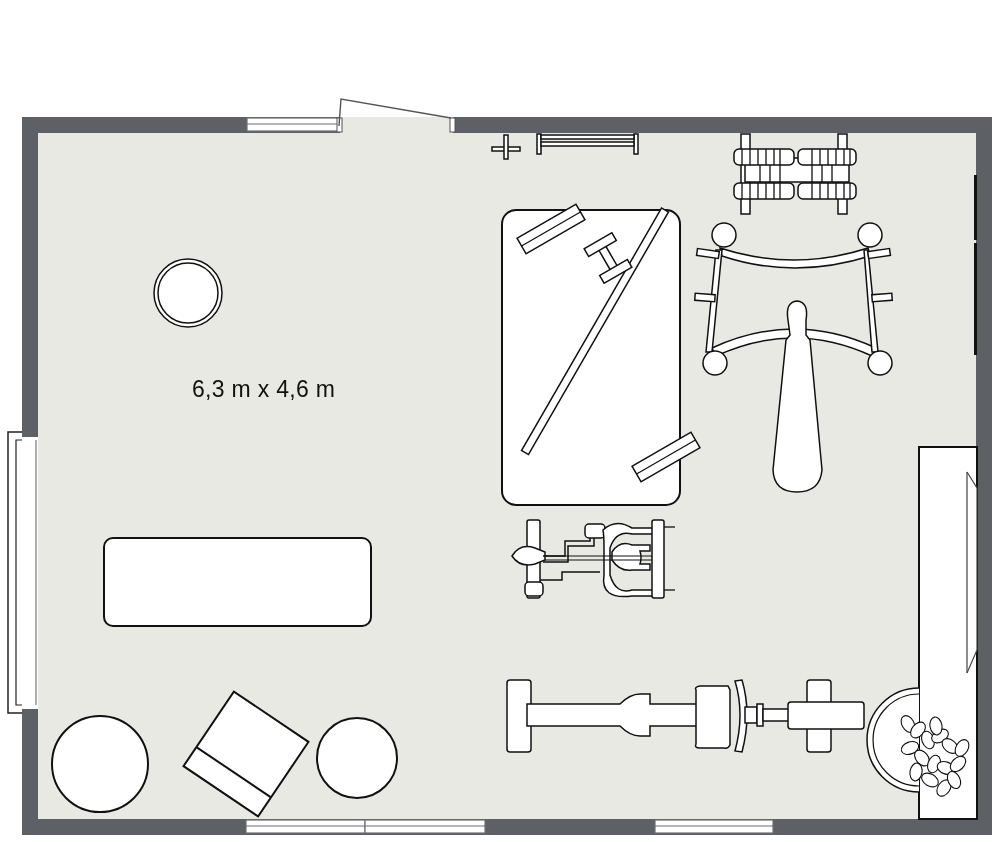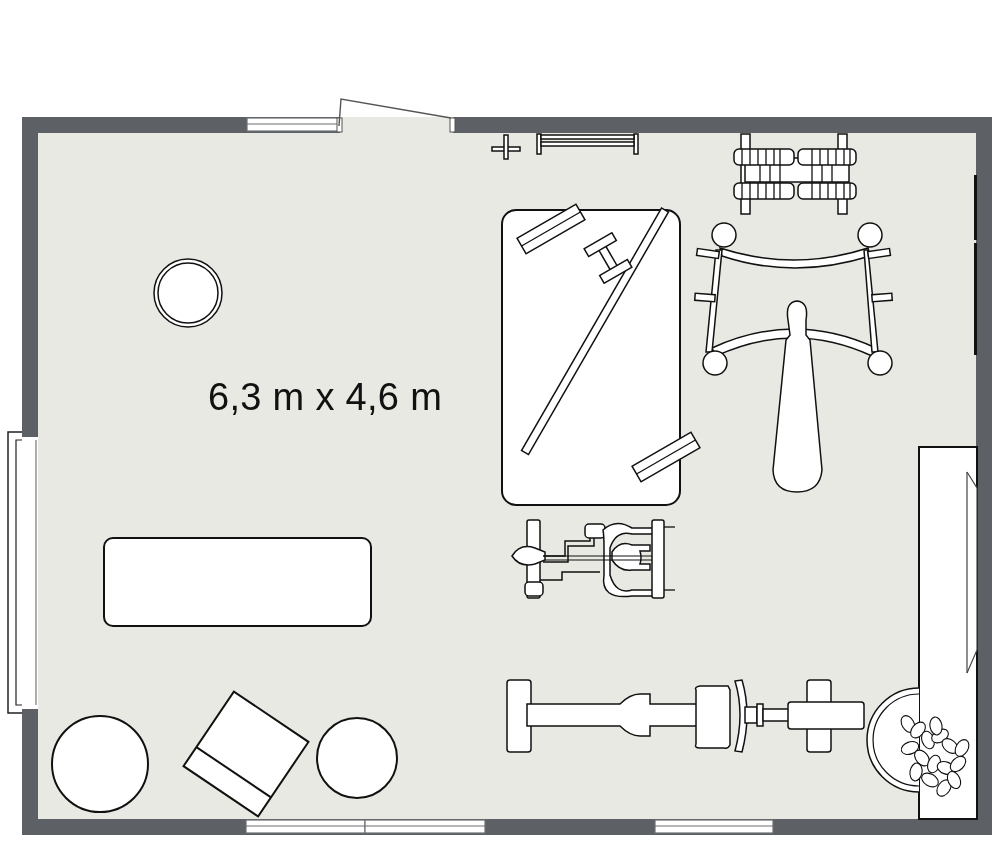--- a/index.html
+++ b/index.html
@@ -1,20 +1,20 @@
 <!DOCTYPE html>
 <html><head>
   <meta charset="utf-8">
   <style>
     html, body { margin: 0; padding: 0; background: #ffffff; }
     body { width: 1000px; height: 842px; overflow: hidden; position: relative; }
     #plan { position: absolute; left: 0; top: 0; }
     .dim-label {
-      position: absolute; left: 208px; top: 376px;
-      font-family: "Liberation Sans", sans-serif; font-size: 38px; color: #111;
+      position: absolute; left: 192px; top: 376px;
+      font-family: "Liberation Sans", sans-serif; font-size: 23px; color: #111;
       white-space: nowrap; letter-spacing: 0.3px;
     }
     .f { fill: #ffffff; stroke: #111; stroke-width: 2; }
     .fl { fill: #ffffff; stroke: #111; stroke-width: 1.5; }
     .ln { fill: none; stroke: #111; stroke-width: 1.5; }
     .win { fill: #ffffff; stroke: #6b6e72; stroke-width: 1.2; }
   </style>
 </head>
 <body>
 

